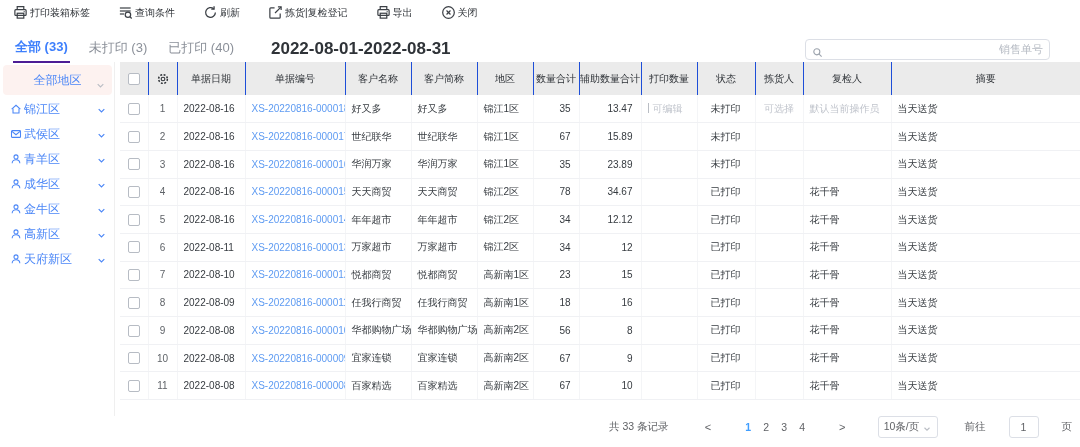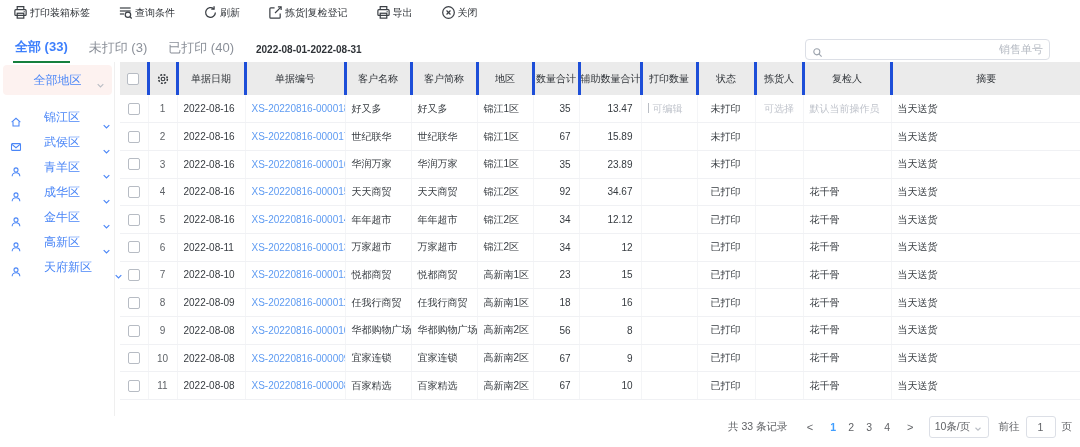--- a/index.html
+++ b/index.html
@@ -9,68 +9,68 @@
   
   .toolbar { display:flex; align-items:flex-start; gap:10px; padding:5px 0 0 4px; height:36px; }
   .tb-item { display:flex; align-items:center; gap:2px;
     background:none; border:none; cursor:pointer; padding:0 9px; color:#3c4046; }
   .tb-item .ic { width:15px; height:15px; display:block; }
   .tb-item .lbl { font-size:10px; color:#2f3338; white-space:nowrap; }
 
   
   .tabbar { display:flex; align-items:center; height:26px; padding:0 0 0 13px; gap:17px; }
   .tab { font-size:13px; color:#8b9099; cursor:pointer; padding:3px 2px 5px; white-space:nowrap; }
-  .tab.active { color:#3d7ffc; font-weight:700; border-bottom:2px solid #15803d; }
-  .daterange { font-size:10px; font-weight:700; color:#2f3338; margin-left:3px; }
+  .tab.active { color:#3d7ffc; font-weight:700; border-bottom:2px solid #4c1d95; }
+  .daterange { font-size:17px; font-weight:700; color:#2f3338; margin-left:18px; }
   .searchbox { margin-left:auto; margin-right:30px; width:245px; height:21px;
     border:1px solid #dcdfe6; border-radius:4px; display:flex; align-items:center;
     padding:0 6px; gap:4px; background:#fff; }
   .searchbox .ic { width:11px; height:11px; color:#9ca3ad; flex:0 0 auto; }
   .searchbox input { border:none; outline:none; flex:1; font-size:11px; color:#606266;
     font-family:inherit; background:transparent;text-align:right; }
   .searchbox input::placeholder { color:#b4b9c2; }
 
   
   .main { display:flex; height:354px; }
   .sidebar { width:115px; flex:0 0 115px; border-right:1px solid #efefef; padding-top:3px; }
   .region-select { margin:0 2px 6px 3px; height:30px; background:#fdf2f0; border-radius:4px;
     display:flex; align-items:center; justify-content:center; gap:6px; cursor:pointer;
     position:relative; }
   .region-select .txt { font-size:12px; color:#4a86f7; }
   .region-select .ic { width:9px; height:9px; color:#b9bdc4; position:absolute; right:7px; top:11px; }
-  .side-item { height:25px; display:flex; align-items:flex-end; gap:22px; padding:0 8px 0 10px;
+  .side-item { height:25px; display:flex; align-items:flex-start; gap:2px; padding:0 8px 0 10px;
     color:#4a86f7; cursor:pointer; }
   .side-item .ic { width:12px; height:12px; flex:0 0 auto; }
   .side-item .lbl { font-size:12px; white-space:nowrap; }
   .side-item .chev { width:9px; height:9px; margin-left:auto; }
 
   
   .grid { flex:1; margin-left:5px; }
   table { border-collapse:collapse; table-layout:fixed; width:960px; }
   thead th { background:#ebebeb; height:33px; font-size:10px; font-weight:400; color:#2f3338;
-    text-align:center; border-right:3px solid #1d4ed8; white-space:nowrap; overflow:hidden; }
+    text-align:center; border-right:1px solid #1d4ed8; white-space:nowrap; overflow:hidden; }
   thead th:last-child { border-right:none; }
   tbody td { height:27.7px; font-size:10px; color:#363b40; border-bottom:1px solid #f0f1f4;
     border-right:1px solid #f4f5f7; padding:0 6px; white-space:nowrap; overflow:hidden; }
   tbody td:last-child { border-right:none; }
   td.num, th.num { text-align:center; color:#5f6368; }
   td.r { text-align:right; padding-right:8px; }
   td.c { text-align:center; }
   a.doclink { color:#5e9bf2; text-decoration:none; cursor:pointer; }
   .hint { color:#c0c4cc; }
   .ibeam { display:inline-block; width:1px; height:10px; background:#b9bdc4;
     vertical-align:-1px; margin-right:4px; }
   .cb { display:inline-block; width:12px; height:12px; border:1px solid #b7bcc4;
     border-radius:2px; background:#fff; vertical-align:middle; cursor:pointer; }
   td.sel, th.sel { text-align:center; padding:0; }
   th .gear { width:14px; height:14px; color:#2f3338; display:inline-block; vertical-align:middle; }
 
   
   .pager { position:absolute; right:8px; bottom:9px; display:flex; align-items:center;
-    gap:6px; font-size:10.5px; color:#606266; }
+    gap:23px; font-size:10.5px; color:#606266; }
   .pager .total { margin-right:8px; }
   .pg-arrow { font-size:11px; color:#606266; cursor:pointer; padding:0 5px; background:none; border:none;
     font-family:inherit; }
   .pg-num { min-width:18px; text-align:center; cursor:pointer; color:#606266; background:none;
     border:none; font-size:10.5px; font-family:inherit; padding:2px 3px; }
   .pg-num.cur { color:#409eff; font-weight:700; }
   .pg-size { width:60px; height:22px; border:1px solid #dcdfe6; border-radius:3px;
     display:flex; align-items:center; justify-content:center; gap:4px; cursor:pointer;
     color:#606266; background:#fff; margin:0 4px; }
   .pg-size .ic { width:8px; height:8px; color:#b9bdc4; }
@@ -326,21 +326,21 @@
             <td>当天送货</td>
           </tr>
           <tr>
             <td class="sel"><span class="cb"></span></td>
             <td class="num">4</td>
             <td>2022-08-16</td>
             <td><a class="doclink">XS-20220816-000015</a></td>
             <td>天天商贸</td>
             <td>天天商贸</td>
             <td>锦江2区</td>
-            <td class="r">92</td>
+            <td class="r">78</td>
             <td class="r">34.67</td>
             <td><span></span></td>
             <td style="padding-left:13px">已打印</td>
             <td class="c"><span></span></td>
             <td><span>花千骨</span></td>
             <td>当天送货</td>
           </tr>
           <tr>
             <td class="sel"><span class="cb"></span></td>
             <td class="num">5</td>

